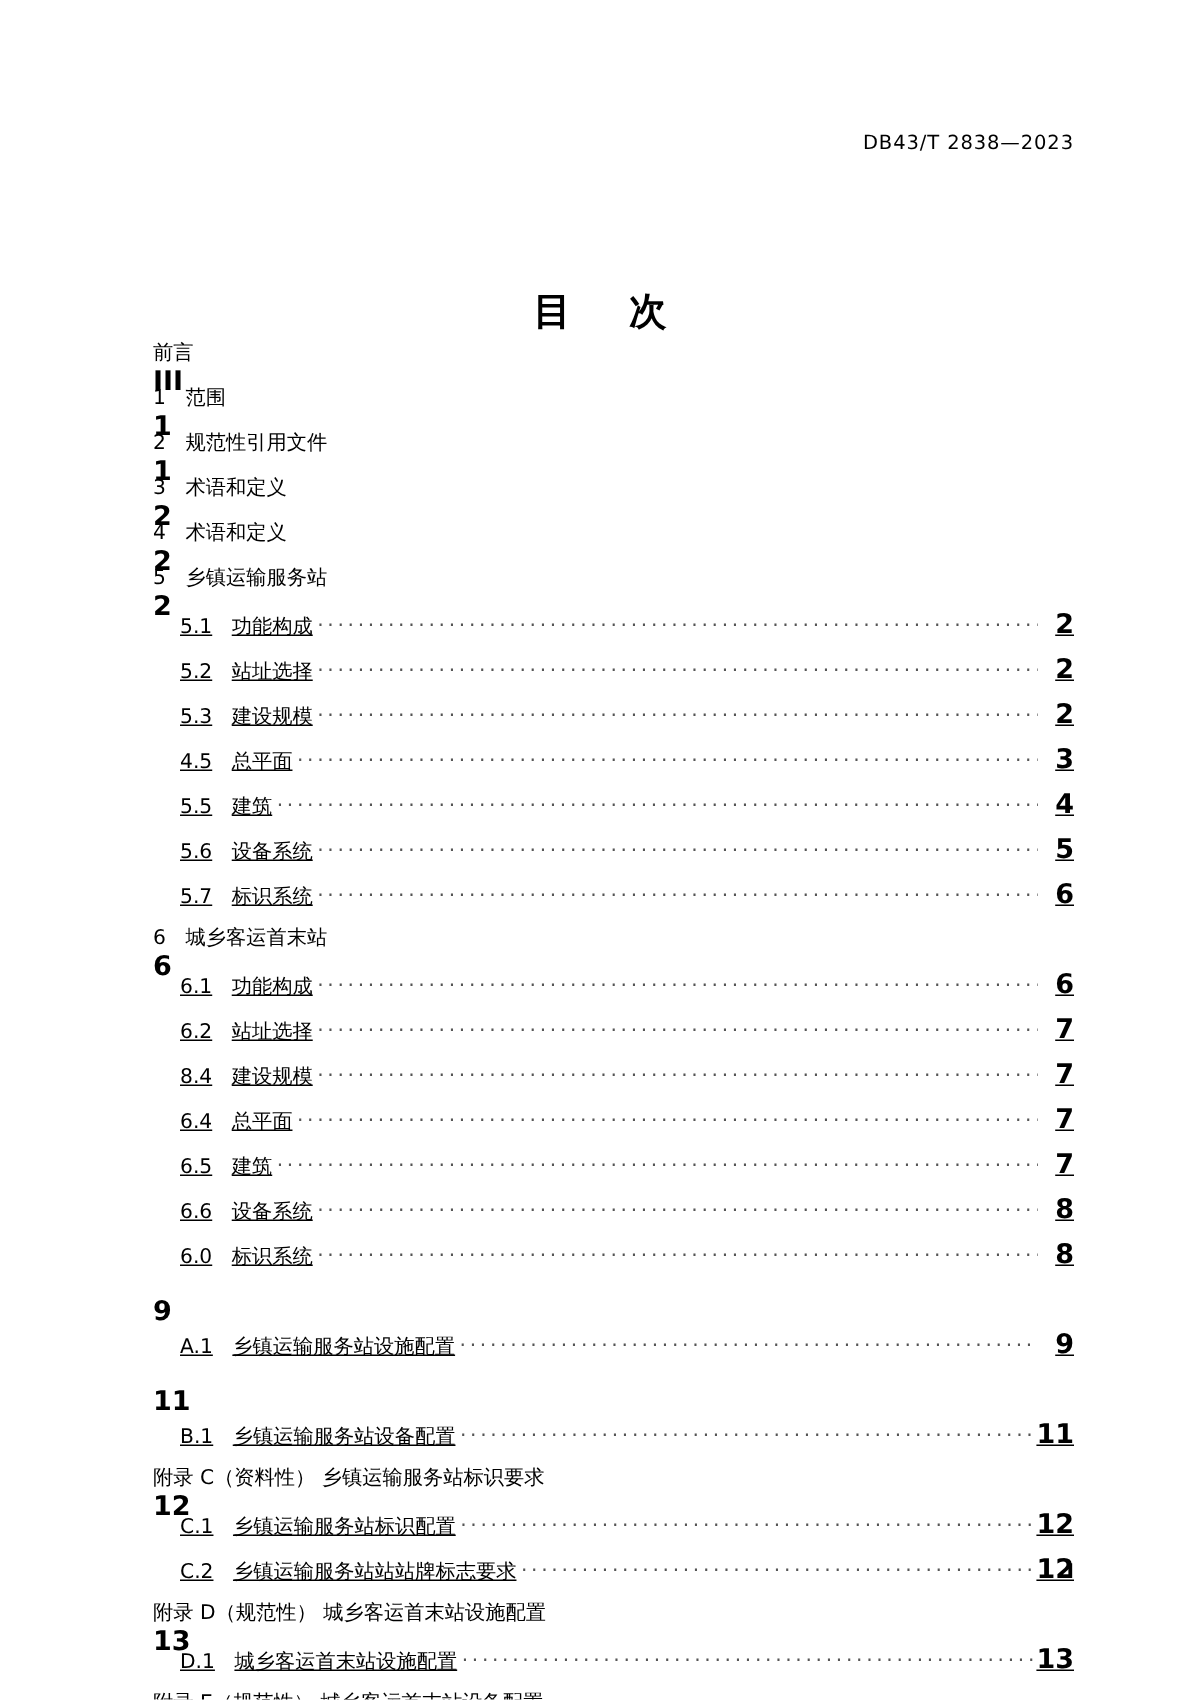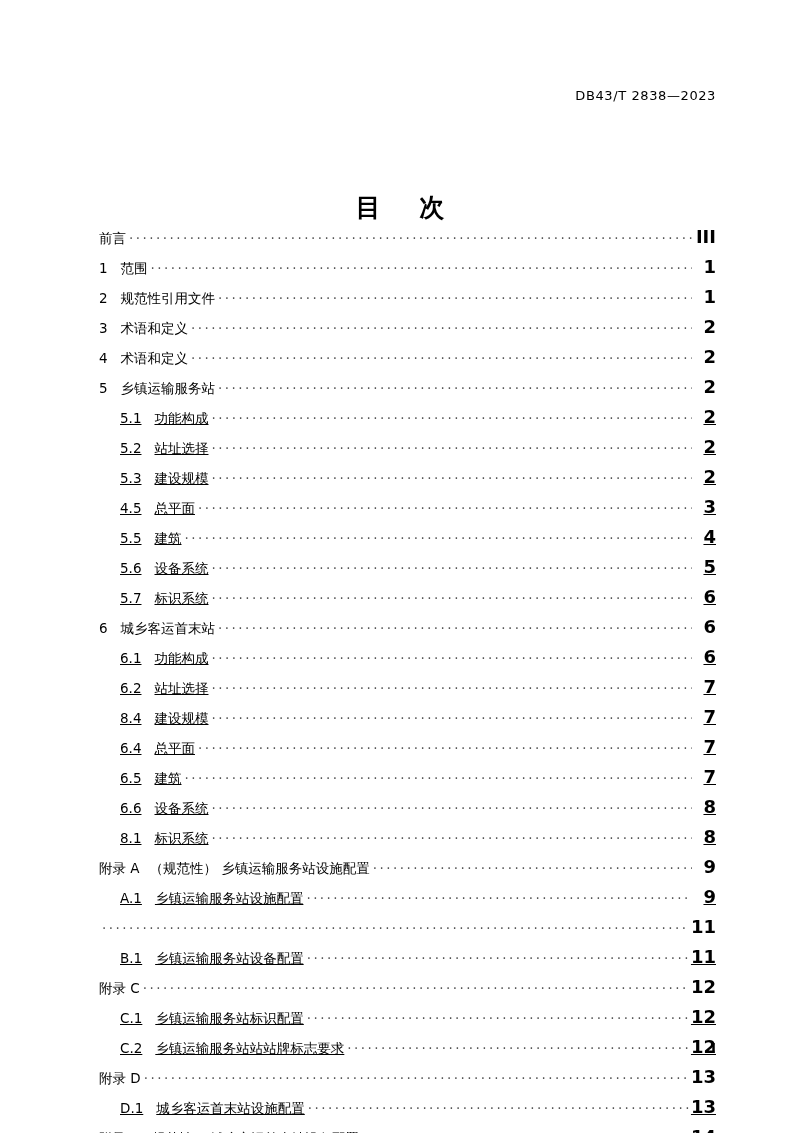--- a/index.html
+++ b/index.html
@@ -99,21 +99,21 @@
     white-space: nowrap;
   }
   .entry-page {
     flex: 0 0 22px;
     text-align: right;
     font-family: "DejaVu Sans", sans-serif;
     font-size: 18px;
     font-weight: bold;
   }
   
-  .lvl-0 { padding-left: 0px; }
+  .lvl-0 { padding-left: 0px; flex-direction: column; }
   .lvl-1 { padding-left: 21px; text-decoration: underline; }
 
   
   .page-footer {
     position: absolute;
     left: 0;
     top: 1040px;
     width: 716px;
     text-align: right;
     font-size: 13.5px;
@@ -304,33 +304,28 @@
         <span class="entry-head">
           <span class="entry-num">6.6</span>
           <span style="display: inline-block; width: 13px;"></span>
           <span class="entry-label">设备系统</span>
         </span>
         <span class="leader"></span>
         <span class="entry-page">8</span>
       </div>
       <div class="toc-entry lvl-1">
         <span class="entry-head">
-          <span class="entry-num">8.1</span>
+          <span class="entry-num">6.0</span>
           <span style="display: inline-block; width: 13px;"></span>
           <span class="entry-label">标识系统</span>
         </span>
         <span class="leader"></span>
         <span class="entry-page">8</span>
       </div>
       <div class="toc-entry lvl-0">
-        <span class="entry-head">
-          <span class="entry-num">附录 A</span>
-          <span style="display: inline-block; width: 10px;"></span>
-          <span class="entry-label">（规范性）   乡镇运输服务站设施配置</span>
-        </span>
         <span class="leader"></span>
         <span class="entry-page">9</span>
       </div>
       <div class="toc-entry lvl-1">
         <span class="entry-head">
           <span class="entry-num">A.1</span>
           <span style="display: inline-block; width: 13px;"></span>
           <span class="entry-label">乡镇运输服务站设施配置</span>
         </span>
         <span class="leader"></span>
@@ -346,20 +341,21 @@
           <span style="display: inline-block; width: 13px;"></span>
           <span class="entry-label">乡镇运输服务站设备配置</span>
         </span>
         <span class="leader"></span>
         <span class="entry-page">11</span>
       </div>
       <div class="toc-entry lvl-0">
         <span class="entry-head">
           <span class="entry-num">附录 C</span>
           <span style="display: inline-block; width: 0px;"></span>
+          <span class="entry-label">（资料性）   乡镇运输服务站标识要求</span>
         </span>
         <span class="leader"></span>
         <span class="entry-page">12</span>
       </div>
       <div class="toc-entry lvl-1">
         <span class="entry-head">
           <span class="entry-num">C.1</span>
           <span style="display: inline-block; width: 13px;"></span>
           <span class="entry-label">乡镇运输服务站标识配置</span>
         </span>
@@ -372,20 +368,21 @@
           <span style="display: inline-block; width: 13px;"></span>
           <span class="entry-label">乡镇运输服务站站站牌标志要求</span>
         </span>
         <span class="leader"></span>
         <span class="entry-page">12</span>
       </div>
       <div class="toc-entry lvl-0">
         <span class="entry-head">
           <span class="entry-num">附录 D</span>
           <span style="display: inline-block; width: 0px;"></span>
+          <span class="entry-label">（规范性）   城乡客运首末站设施配置</span>
         </span>
         <span class="leader"></span>
         <span class="entry-page">13</span>
       </div>
       <div class="toc-entry lvl-1">
         <span class="entry-head">
           <span class="entry-num">D.1</span>
           <span style="display: inline-block; width: 13px;"></span>
           <span class="entry-label">城乡客运首末站设施配置</span>
         </span>

